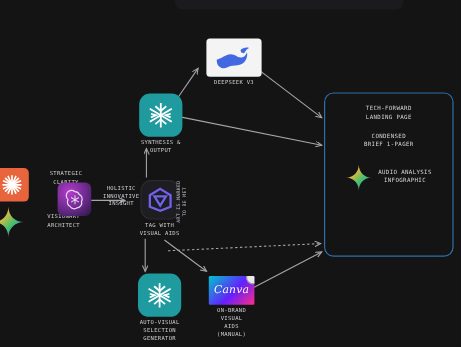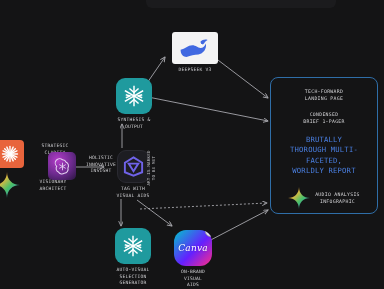--- a/index.html
+++ b/index.html
@@ -201,40 +201,36 @@
           <polyline points="19.5,11 16,12 19.5,13.5"></polyline>
         </g>
       </svg>
     </div>
     <div class="lbl" style="width:60px;">AUTO-VISUAL
 SELECTION
 GENERATOR</div>
   </div>
 
   <div class="node" style="left:166px;top:230px;">
-    <div class="tile t-canva" style="width:38px;height:36px;border-radius:12px;text-align:right;">
+    <div class="tile t-canva" style="width:38px;height:24px;border-radius:1px;text-align:right;">
       <span class="canva-word">Canva</span>
       <span class="canva-dot"></span>
     </div>
     <div class="lbl" style="width:54px;">ON-BRAND
 VISUAL
 AIDS
 (MANUAL)</div>
   </div>
 
   <div class="panel">
     <div class="p-line">TECH-FORWARD
 LANDING PAGE</div>
     <div class="p-gap"></div>
     <div class="p-line">CONDENSED
 BRIEF 1-PAGER</div>
-    <div class="p-blue">BRUTALLY
-THOROUGH MULTI-
-FACETED,
-WORLDLY REPORT</div>
     <div class="p-audio">
       <span>
         <svg class="gem" width="22" height="22" viewBox="0 0 24 24">
           <defs>
             <linearGradient id="gg2" x1="0" y1="0" x2="1" y2="1">
               <stop offset="0%" stop-color="#f05a3c"></stop>
               <stop offset="30%" stop-color="#f2b93b"></stop>
               <stop offset="58%" stop-color="#49c06a"></stop>
               <stop offset="100%" stop-color="#3b6ee8"></stop>
             </linearGradient>

